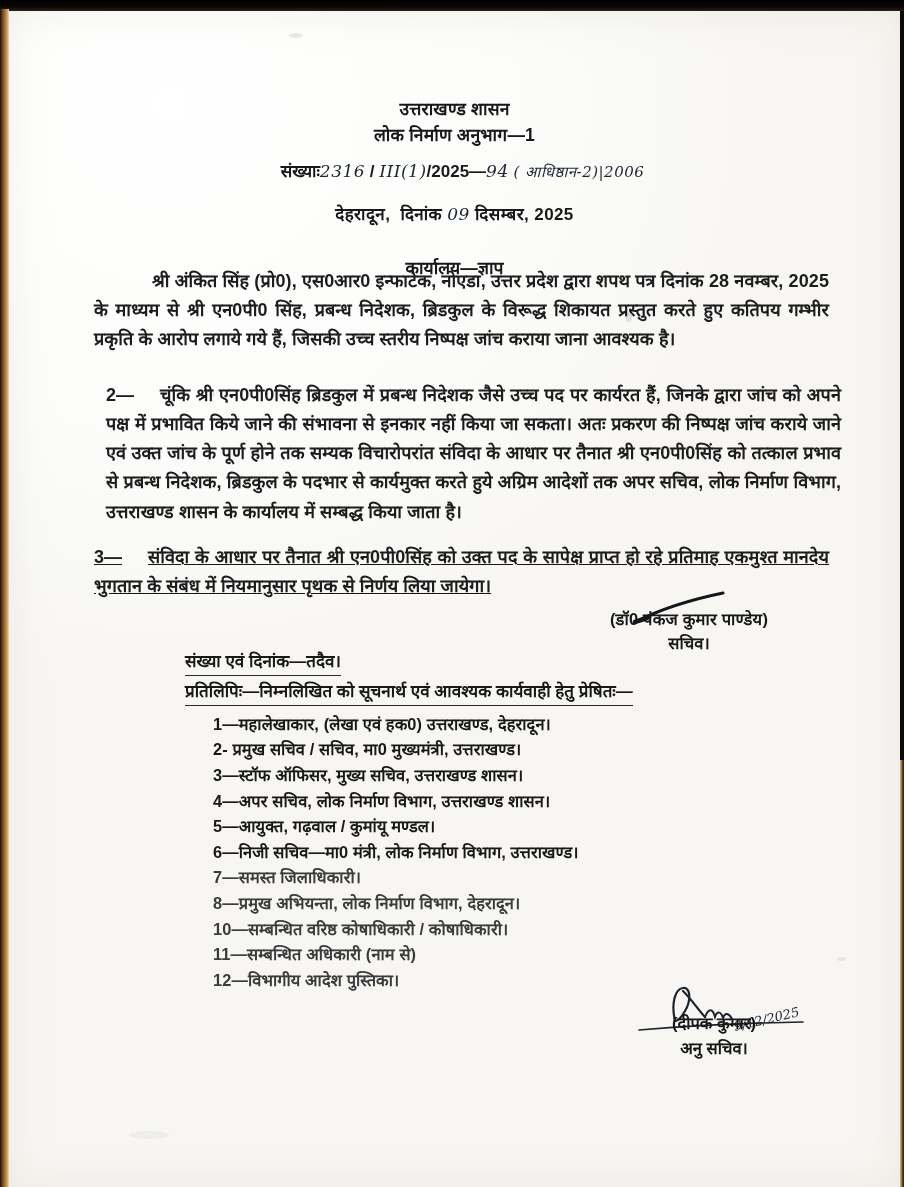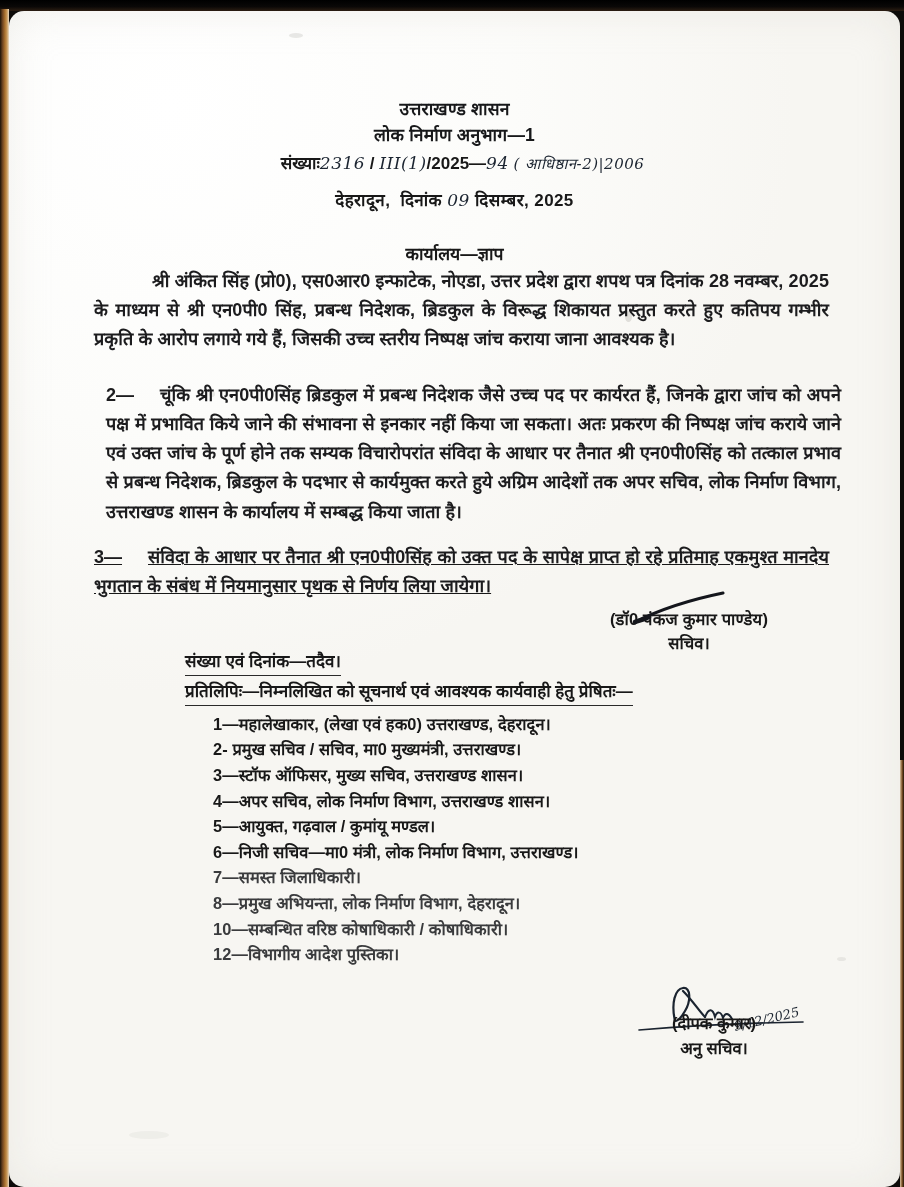--- a/index.html
+++ b/index.html
@@ -46,21 +46,20 @@
   .sheet {
     position: absolute;
     left: 9px;
     top: 11px;
     width: 891px;
     height: 1176px;
     background:
       radial-gradient(ellipse 70% 50% at 18% 8%, #ffffff 0%, #fcfcfa 55%, #f7f6f2 100%),
       linear-gradient(172deg, #ffffff 0%, #fbfbf9 40%, #f6f5f1 100%);
     box-shadow: inset 0 0 40px rgba(210,205,195,0.30);
-    border-radius: 15px;
   }
   
   .blotch {
     position: absolute;
     border-radius: 50%;
     pointer-events: none;
   }
   .b1 { left: 280px; top: 22px; width: 14px; height: 5px; background: rgba(160,158,150,0.22); }
   .b2 { left: 200px; top: 380px; width: 6px;  height: 6px;  background: rgba(150,148,140,0.18); }
   .b3 { left: 616px; top: 300px; width: 7px;  height: 11px; background: rgba(150,148,140,0.25); }
@@ -84,28 +83,28 @@
   }
   .hdr-line {
     font-size: 17.5px;
     font-weight: 700;
     letter-spacing: .2px;
     color: #17181a;
   }
   .num-line {
     font-size: 17px;
     font-weight: 700;
-    margin-top: 2px;
+    margin-top: 10px;
     white-space: nowrap;
     padding-left: 16px;
   }
   .date-line {
     font-size: 17px;
     font-weight: 700;
-    margin-top: 12px;
+    margin-top: 18px;
     letter-spacing: .4px;
   }
   
   .ink {
     font-family: "DejaVu Serif", serif;
     font-weight: 400;
     font-style: italic;
     color: #1b2430;
     letter-spacing: .5px;
   }
@@ -310,20 +309,21 @@
         <ul class="dist-list">
           <li>1—महालेखाकार, (लेखा एवं हक0) उत्तराखण्ड, देहरादून।</li>
           <li>2- प्रमुख सचिव / सचिव, मा0 मुख्यमंत्री, उत्तराखण्ड।</li>
           <li>3—स्टॉफ ऑफिसर, मुख्य सचिव, उत्तराखण्ड शासन।</li>
           <li>4—अपर सचिव, लोक निर्माण विभाग, उत्तराखण्ड शासन।</li>
           <li>5—आयुक्त, गढ़वाल / कुमांयू मण्डल।</li>
           <li>6—निजी सचिव—मा0 मंत्री, लोक निर्माण विभाग, उत्तराखण्ड।</li>
           <li class="faded">7—समस्त जिलाधिकारी।</li>
           <li class="faded">8—प्रमुख अभियन्ता, लोक निर्माण विभाग, देहरादून।</li>
           <li class="faded">10—सम्बन्धित वरिष्ठ कोषाधिकारी / कोषाधिकारी।</li>
+          <li class="faded">11—सम्बन्धित अधिकारी (नाम से)</li>
           <li class="faded">12—विभागीय आदेश पुस्तिका।</li>
         </ul>
       </div>
 
       <div class="sig-block-2">
         <svg class="sig-scribble" viewBox="0 0 170 56">
           <path d="M38 40 C 34 22, 38 8, 46 7 C 54 6, 54 20, 48 30 C 44 37, 40 40, 38 40 Z" stroke="#1b2430" stroke-width="2.2" fill="none" stroke-linecap="round"></path>
           <path d="M46 10 C 56 20, 62 30, 68 36" stroke="#1b2430" stroke-width="2.2" fill="none" stroke-linecap="round"></path>
           <path d="M68 36 C 72 26, 76 28, 78 36 C 80 30, 84 30, 86 37 C 88 31, 92 32, 95 38" stroke="#1b2430" stroke-width="2" fill="none" stroke-linecap="round"></path>
           <path d="M2 49 C 50 45, 110 42, 166 41" stroke="#1b2430" stroke-width="1.7" fill="none" stroke-linecap="round"></path>

